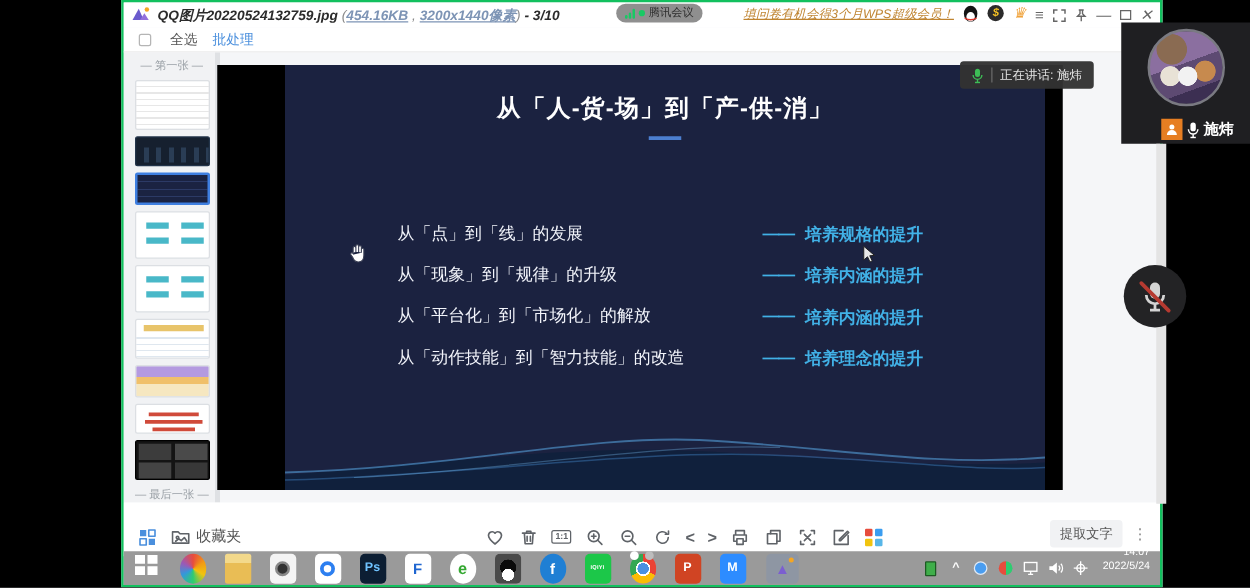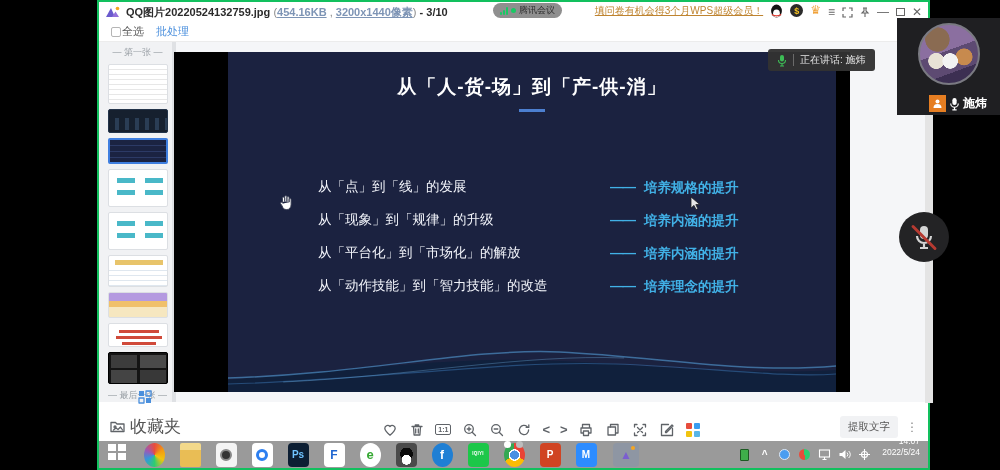--- a/index.html
+++ b/index.html
@@ -6,21 +6,21 @@
   *{box-sizing:border-box;}
   #stage{position:relative;width:1000px;height:470px;background:#000;overflow:hidden;
          font-family:"Liberation Sans",sans-serif;}
 
   
   .shared{position:absolute;left:97px;top:0;width:833px;height:470px;
           border:2px solid #12c05e;background:#f5f6f8;}
 
   
   .titlebar{position:absolute;left:0;top:0;right:0;height:20px;background:#fff;
-            display:flex;align-items:center;padding:0 6px;gap:5px;font-size:11px;color:#333;}
+            display:flex;align-items:center;padding:0 6px;gap:5px;font-size:11px;color:#333;font-style:italic;}
   .tb-title{white-space:nowrap;font-weight:bold;color:#2b2b2b;}
   .tb-meta{color:#8a8a8a;font-weight:normal;}
   .tb-link{color:#7d94b5;text-decoration:underline;cursor:pointer;}
   .tb-right{margin-left:auto;display:flex;gap:7px;}
   .promo{color:#bf8430;font-size:10px;text-decoration:underline;white-space:nowrap;cursor:pointer;}
   .coin{display:inline-flex;width:13px;height:13px;border-radius:50%;background:#2b2b2b;
         color:#f7c324;font-size:9px;font-weight:bold;align-items:center;justify-content:center;}
   .crown{color:#f0a239;font-size:12px;line-height:1;}
   .ctl{color:#666;font-size:12px;line-height:1;cursor:pointer;display:inline-flex;align-items:center;}
   .maxbox{width:9px;height:8px;border:1.4px solid #666;display:inline-block;}
@@ -76,21 +76,21 @@
   .sright{font-size:13.5px;font-weight:bold;color:#41b1e6;white-space:nowrap;display:flex;gap:9px;}
   .dash{font-style:normal;font-weight:bold;letter-spacing:-1px;}
   .wave{position:absolute;left:0;bottom:0;width:100%;height:62px;}
 
   
   .cursor{position:absolute;pointer-events:none;}
 
   
   .btoolbar{position:absolute;left:0;top:400px;right:0;height:43px;background:#fff;
             display:flex;align-items:flex-end;padding:0 10px 7px 10px;}
-  .bt-left{display:flex;align-items:center;gap:10px;font-size:17px;color:#555;flex-direction:column;}
+  .bt-left{display:flex;align-items:center;gap:10px;font-size:12px;color:#555;}
   .bt-icons{display:flex;align-items:center;gap:10px;margin-left:auto;margin-right:auto;
             padding-left:60px;}
   .iconbtn{width:17px;height:17px;display:inline-flex;align-items:center;justify-content:center;cursor:pointer;}
   .iconbtn svg{stroke:#5f6368;fill:none;stroke-width:1.3;stroke-linecap:round;stroke-linejoin:round;}
   .i11{border:1.3px solid #5f6368;border-radius:2px;font-size:7px;font-weight:bold;color:#5f6368;
        padding:1px 2px;line-height:1;}
   .glyphbtn{font-size:13px;color:#5f6368;font-weight:bold;cursor:pointer;line-height:1;}
   .dots4{display:grid;grid-template-columns:6px 6px;grid-gap:2px;}
   .dots4 b{width:6px;height:6px;border-radius:1px;display:block;}
   .d1{background:#e74c3c;}.d2{background:#3a9df0;}.d3{background:#f1c40f;}.d4{background:#58b6e8;}
@@ -215,21 +215,21 @@
         </span>
         <span class="ctl">—</span>
         <span class="ctl">
             <i class="maxbox"></i>
           </span>
         <span class="ctl">✕</span>
       </span>
     </div>
 
     <div class="subbar">
-      <span style="display:flex;align-items:center;gap:1px;">
+      <span style="display:flex;align-items:center;gap:15px;">
         <i class="chk"></i>
         <span>全选</span>
       </span>
       <a class="blue-link">批处理</a>
     </div>
 
     <div class="sidebar">
       <div class="slabel">— 第一张 —</div>
       <div class="thumb t-doc"></div>
       <div class="thumb t-dark"></div>

